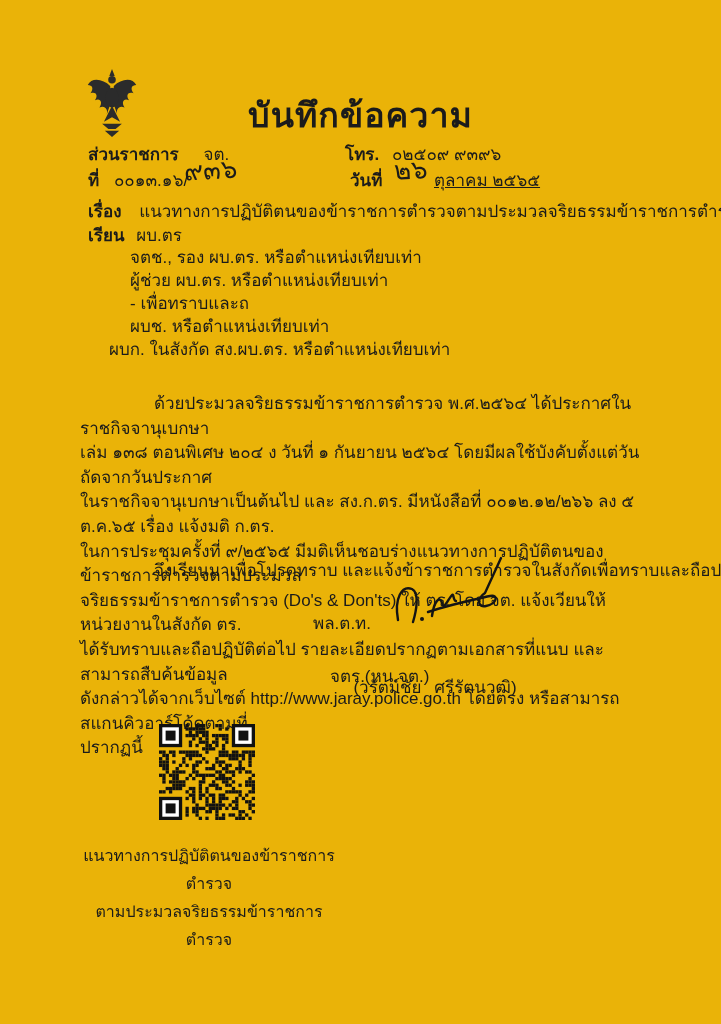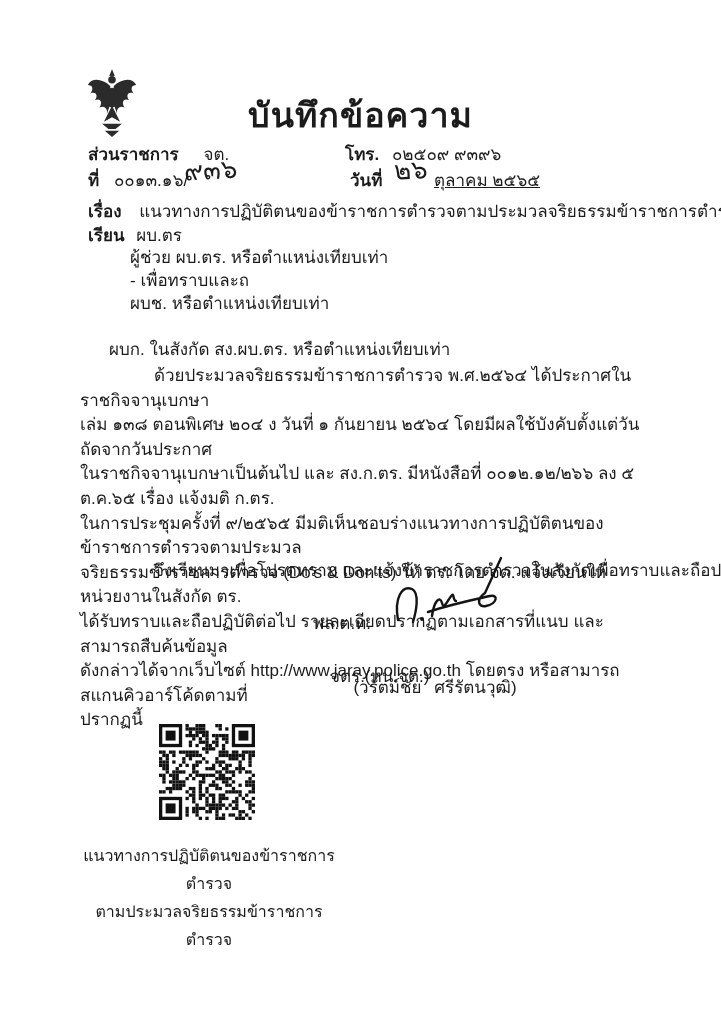--- a/index.html
+++ b/index.html
@@ -1,20 +1,20 @@
 <!DOCTYPE html>
 <html lang="th"><head>
 <meta charset="utf-8">
 <style>
   html,body{margin:0;padding:0;background:#e8e8e8;}
   .page{
     position:relative;
     width:721px;height:1024px;
     margin:0 auto;
-    background:#ffffff;
+    background:#eab308;
     color:#1b1b1b;
     font-family:"Liberation Sans","DejaVu Sans",sans-serif;
     overflow:hidden;
   }
   .abs{position:absolute;}
   .lbl{font-weight:bold;}
   .t17{font-size:17px;line-height:23px;white-space:nowrap;}
   .title{
     left:0;top:88px;width:721px;
     text-align:center;
@@ -22,21 +22,21 @@
     letter-spacing:1px;
   }
   .handwrite{
     font-family:"DejaVu Serif",serif;
     font-size:26px;line-height:26px;
     transform:rotate(-3deg);
     white-space:nowrap;
   }
   .body-block{left:80px;top:364px;width:566px;}
   .body-line{font-size:17px;line-height:24.6px;color:#1b1b1b;}
-  .body-line:first-child{text-indent:74px;}
+  .body-line:first-child{text-indent:74px;margin-top:28px;}
   .closing{left:154px;top:556px;font-size:17px;white-space:nowrap;}
   .sig-name{left:330px;top:636px;width:210px;text-align:center;font-size:17px;word-spacing:8px;margin-top:37px;}
   .sig-pos{left:330px;top:662px;width:210px;text-align:left;font-size:17px;}
   .qr{left:159px;top:724px;width:96px;height:96px;}
   .qr svg{width:96px;height:96px;display:block;}
   .caption{left:78px;top:842px;width:262px;text-align:center;font-size:16px;line-height:28px;}
   .emblem{left:84px;top:68px;width:56px;height:70px;}
   .emblem svg{width:100%;height:100%;display:block;}
   .sig-svg{left:372px;top:548px;width:150px;height:84px;}
   .sig-svg svg{width:100%;height:100%;display:block;}
@@ -88,20 +88,21 @@
     <span class="lbl">เรื่อง</span>
     <span style="margin-left:13px;">แนวทางการปฏิบัติตนของข้าราชการตำรวจตามประมวลจริยธรรมข้าราชการตำรวจ</span>
   </div>
 
   <div class="abs t17" style="left:88px;top:224px;">
     <span class="lbl">เรียน</span>
     <span style="margin-left:7px;">ผบ.ตร</span>
   </div>
 
   <div class="abs" style="left:130px;top:246px;">
+    <div class="t17">จตช., รอง ผบ.ตร. หรือตำแหน่งเทียบเท่า</div>
     <div class="t17">ผู้ช่วย ผบ.ตร. หรือตำแหน่งเทียบเท่า</div>
     <div class="t17">- เพื่อทราบและถ</div>
     <div class="t17">ผบช. หรือตำแหน่งเทียบเท่า</div>
   </div>
   <div class="abs t17" style="left:85px;top:338px;margin-left:24px;">ผบก. ในสังกัด สง.ผบ.ตร. หรือตำแหน่งเทียบเท่า</div>
 
   <div class="abs body-block">
     <div class="body-line">ด้วยประมวลจริยธรรมข้าราชการตำรวจ พ.ศ.๒๕๖๔ ได้ประกาศในราชกิจจานุเบกษา</div>
     <div class="body-line">เล่ม ๑๓๘ ตอนพิเศษ ๒๐๔ ง วันที่ ๑ กันยายน ๒๕๖๔ โดยมีผลใช้บังคับตั้งแต่วันถัดจากวันประกาศ</div>
     <div class="body-line">ในราชกิจจานุเบกษาเป็นต้นไป และ สง.ก.ตร. มีหนังสือที่ ๐๐๑๒.๑๒/๒๖๖ ลง ๕ ต.ค.๖๕ เรื่อง แจ้งมติ ก.ตร.</div>

